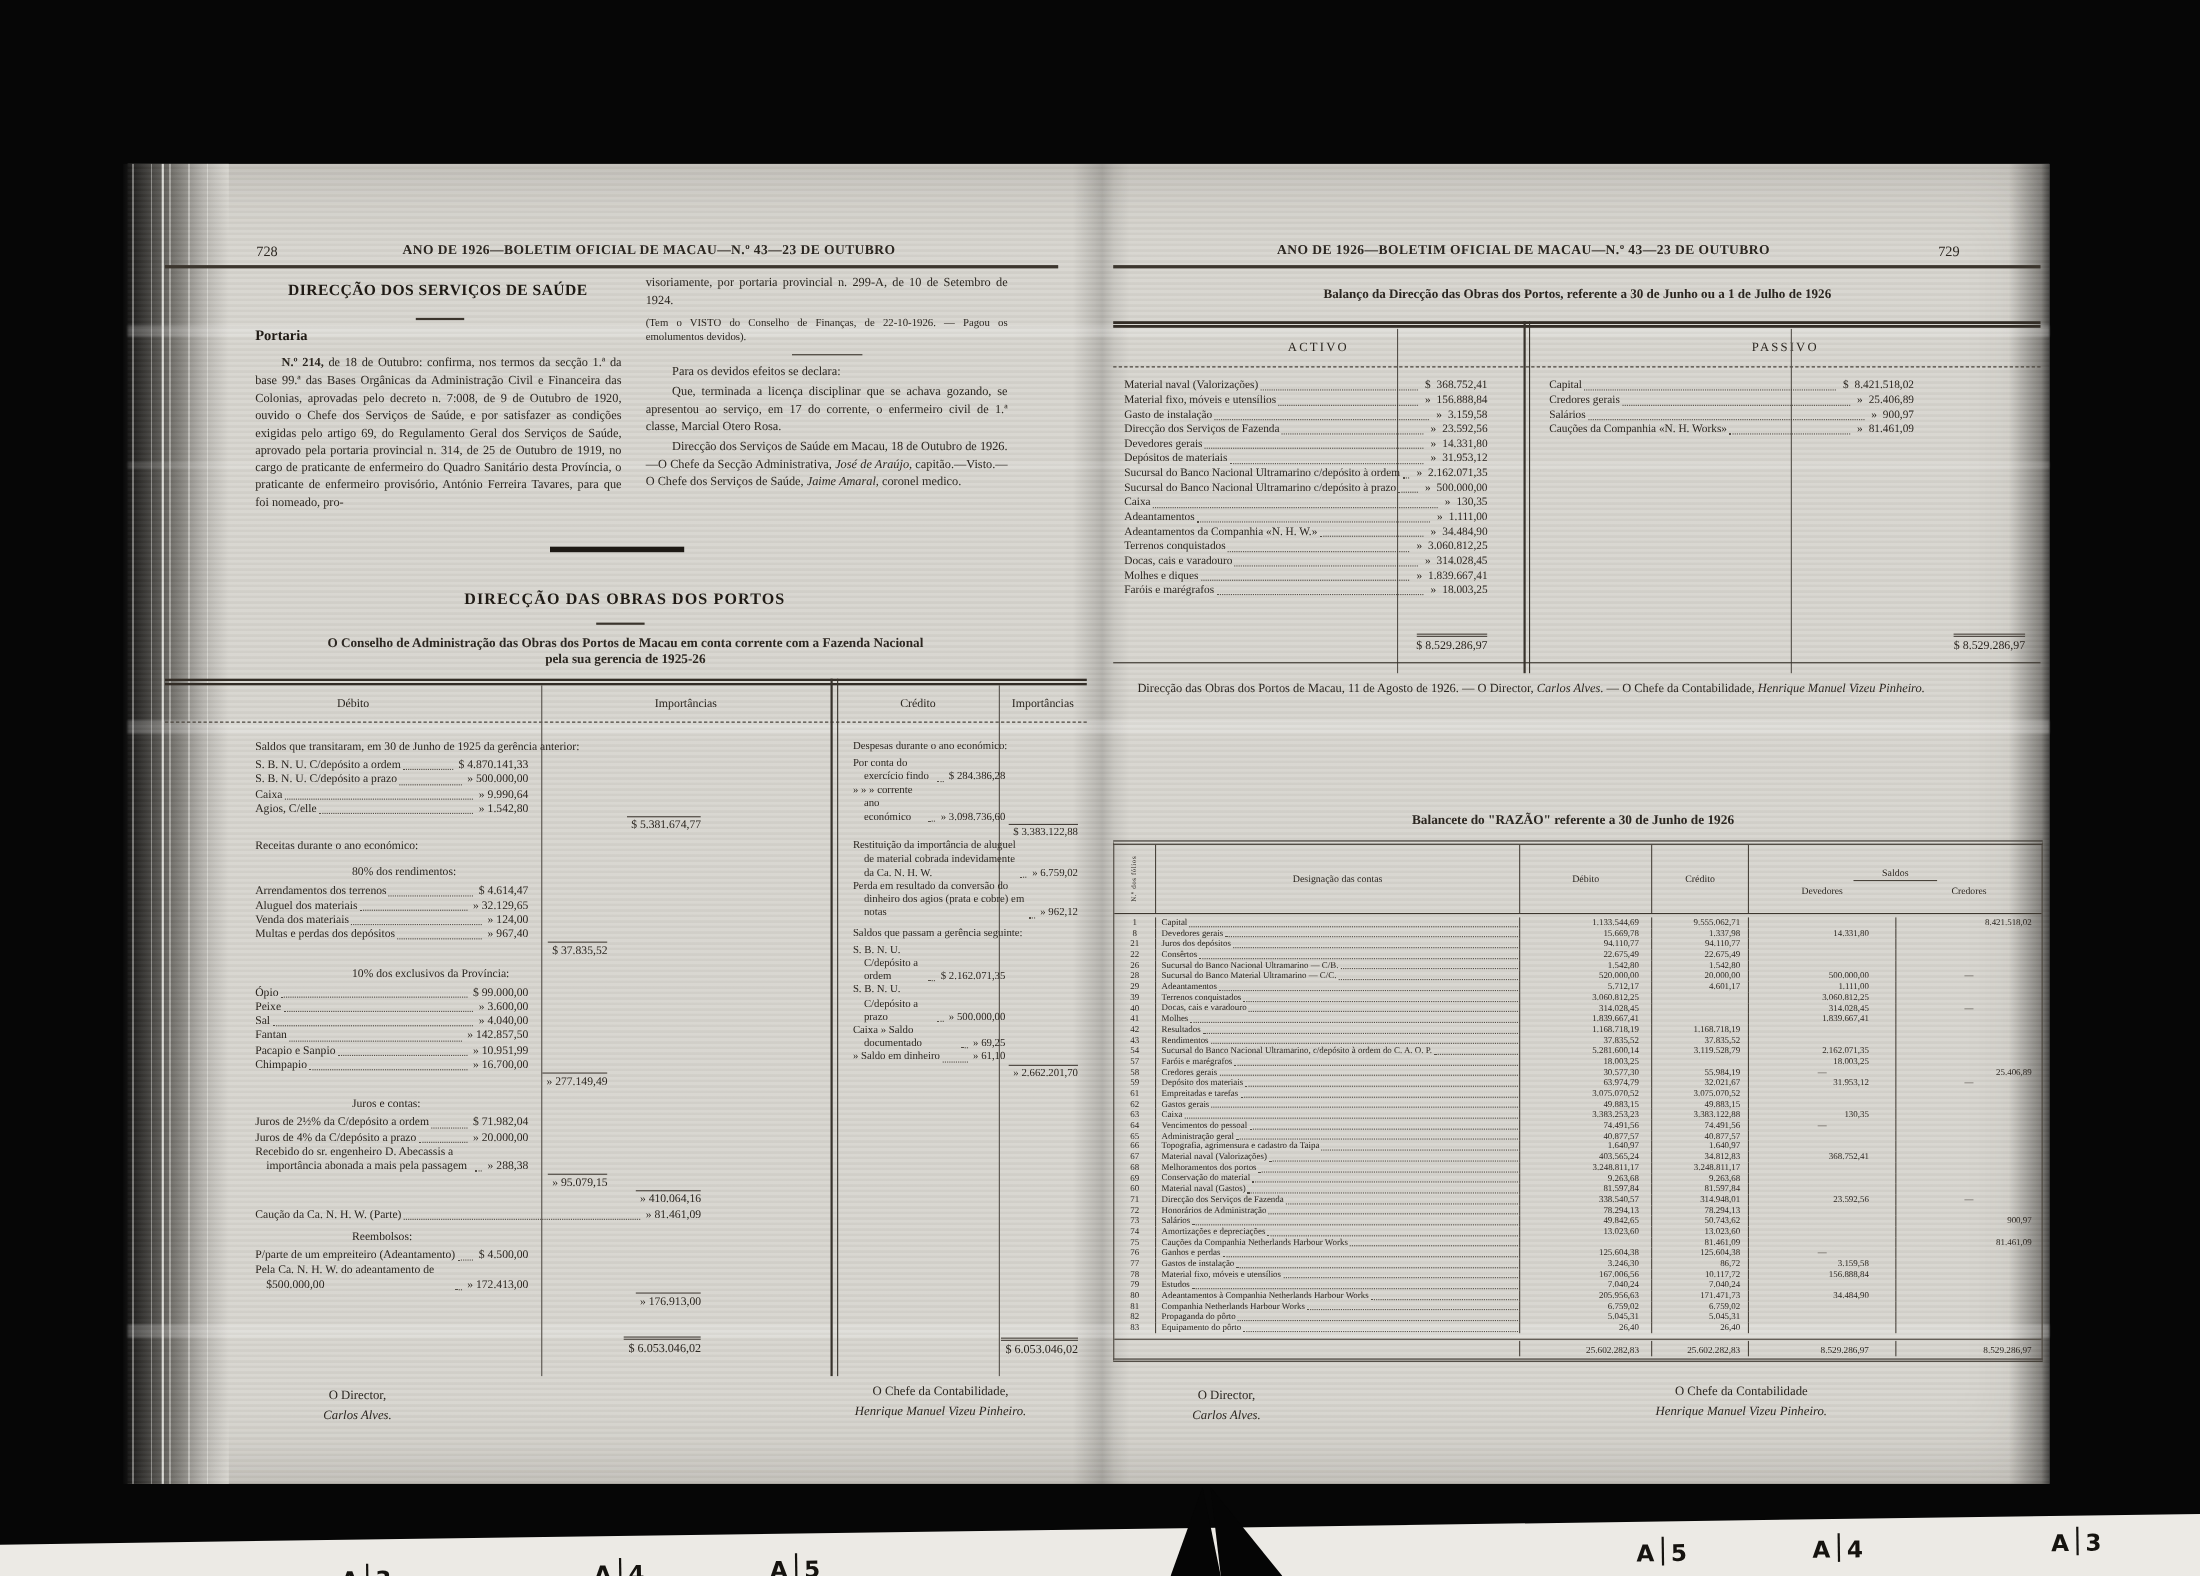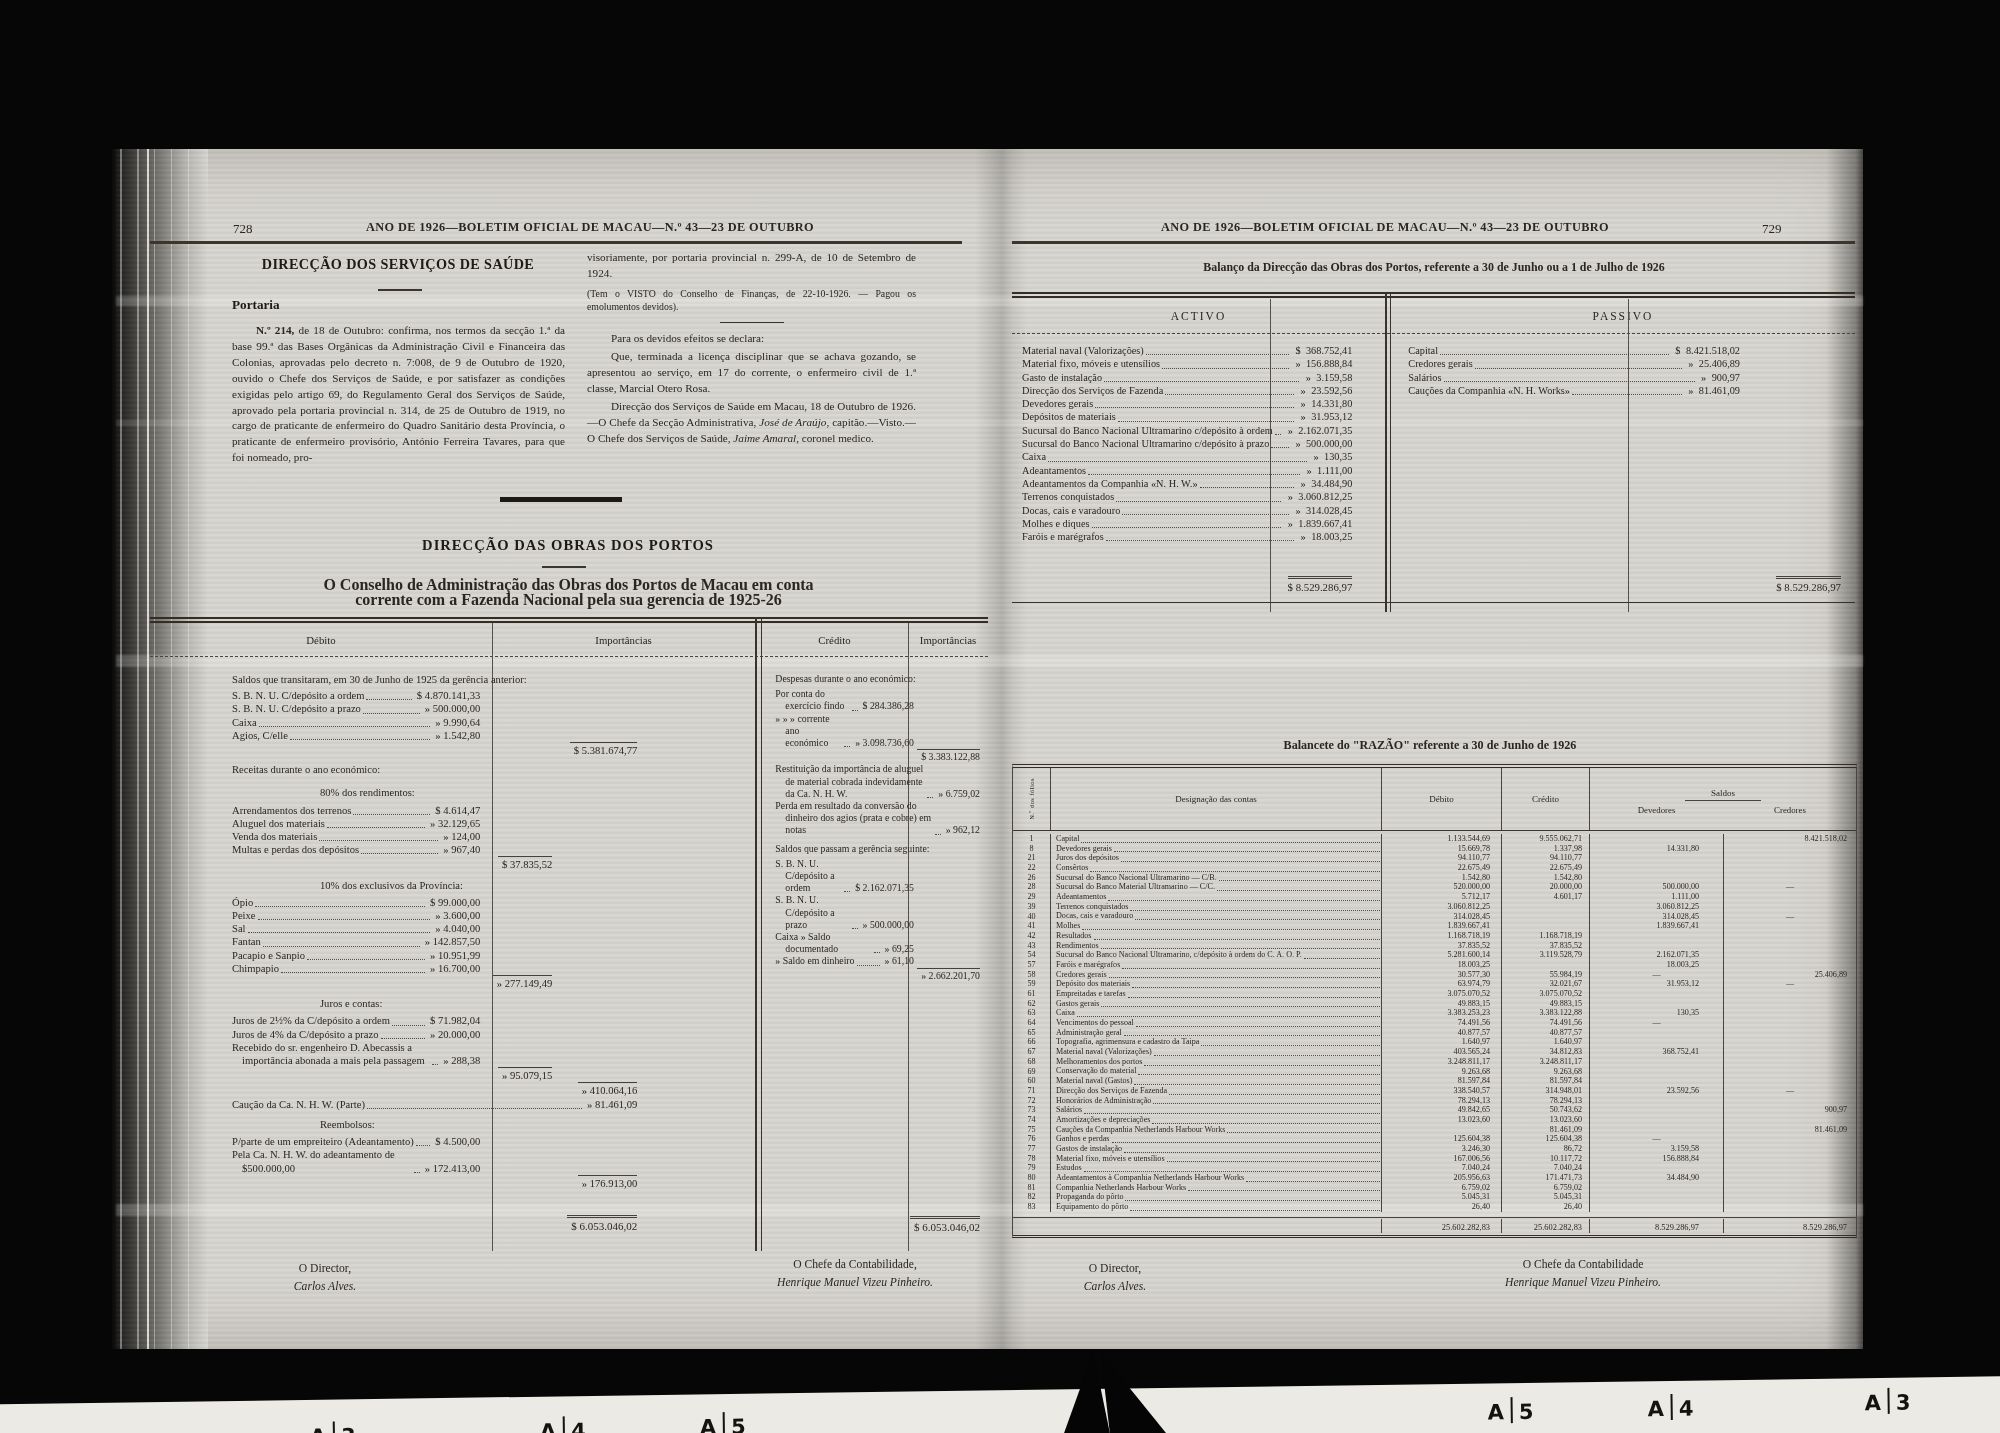--- a/index.html
+++ b/index.html
@@ -32,21 +32,21 @@
   .saude-sub{position:absolute;left:232px;top:297px;width:332px;text-align:left;font-weight:bold;font-size:13.2px;color:#1f1a14;}
   .para{font-size:11.2px;line-height:15.9px;text-align:justify;}
   .para .ind{text-indent:24px;display:block;}
   #saude-p1{position:absolute;left:232px;top:323px;width:333px;text-indent:24px;}
   #saude-col2{position:absolute;left:587px;top:250px;width:329px;}
   #saude-col2 p{margin:0 0 2px;}
   #saude-col2 .note{font-size:9.8px;line-height:13px;margin:5px 0 2px;}
   #saude-col2 .mini{width:64px;height:1.4px;background:#3b352d;margin:9px auto 8px;}
   .secbar{position:absolute;left:500px;top:497px;width:122px;height:4.5px;background:#1d1914;}
   .obras-title{position:absolute;left:288px;top:537px;width:560px;text-align:center;font-weight:bold;font-size:14.6px;letter-spacing:1px;color:#1f1a14;}
-  .obras-sub{position:absolute;left:296px;top:577px;width:545px;text-align:center;font-weight:bold;font-size:16px;line-height:15px;}
+  .obras-sub{position:absolute;left:296px;top:577px;width:545px;text-align:center;font-weight:bold;font-size:12px;line-height:15px;}
   
   .ctable{position:absolute;left:150px;top:617px;width:838px;height:634px;}
   .ct-head{position:absolute;left:0;top:6px;width:838px;height:33px;display:grid;grid-template-columns:342px 263px 6px 147px 80px;
            border-bottom:1px dashed #4a443c;}
   .ct-head div{display:flex;align-items:center;justify-content:center;font-size:10.8px;}
   .ct-body{position:absolute;left:0;top:40px;width:838px;height:588px;display:flex;}
   .panel{display:flex;flex-direction:column;box-sizing:border-box;}
   .panel.deb{width:605px;padding:10px 0 12px 80px;}
   .panel.cre{width:225px;margin-left:8px;padding:10px 0 12px 8px;}
   .vdbl{position:absolute;left:605px;top:0;bottom:0;width:7px;border-left:2.4px solid #38332c;border-right:1.1px solid #38332c;box-sizing:border-box;}
@@ -774,20 +774,21 @@
           </div>
           <div class="brow btot">
             <div class="blbl"></div>
             <span class="bamt">$ 8.529.286,97</span>
             <span class="bpadP"></span>
           </div>
         </div>
     </div>
   </div>
 
+  <div class="bnote" id="balanco-note"><span>Direcção das Obras dos Portos de Macau, 11 de Agosto de 1926. — O Director, </span><span class="it">Carlos Alves.</span><span> — O Chefe da Contabilidade, </span><span class="it">Henrique Manuel Vizeu Pinheiro.</span></div>
 
   <div class="balancete-title">Balancete do "RAZÃO" referente a 30 de Junho de 1926</div>
 
   <div class="ztable">
     <div class="zhead">
       <div class="zh-folio">
           <span>N.º dos fólios</span>
         </div>
       <div>Designação das contas</div>
       <div class="zh-deb">Débito</div>

